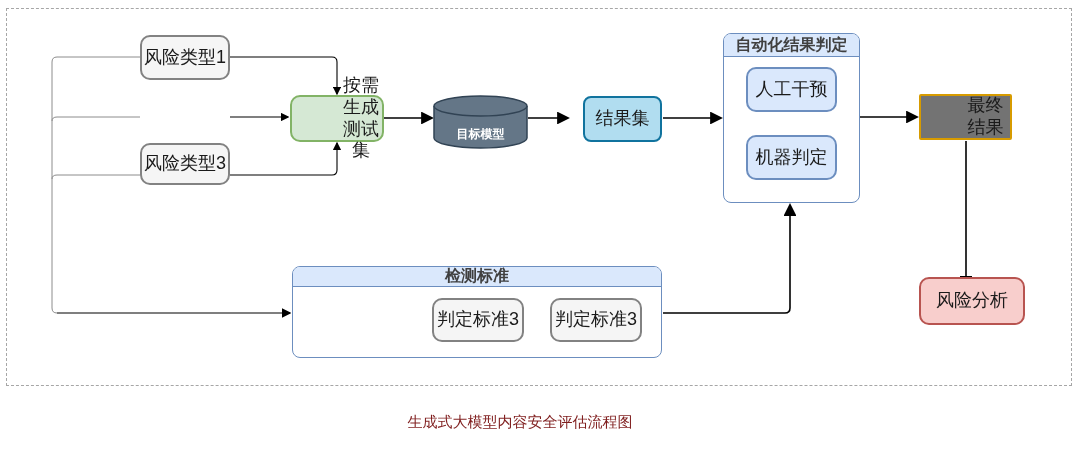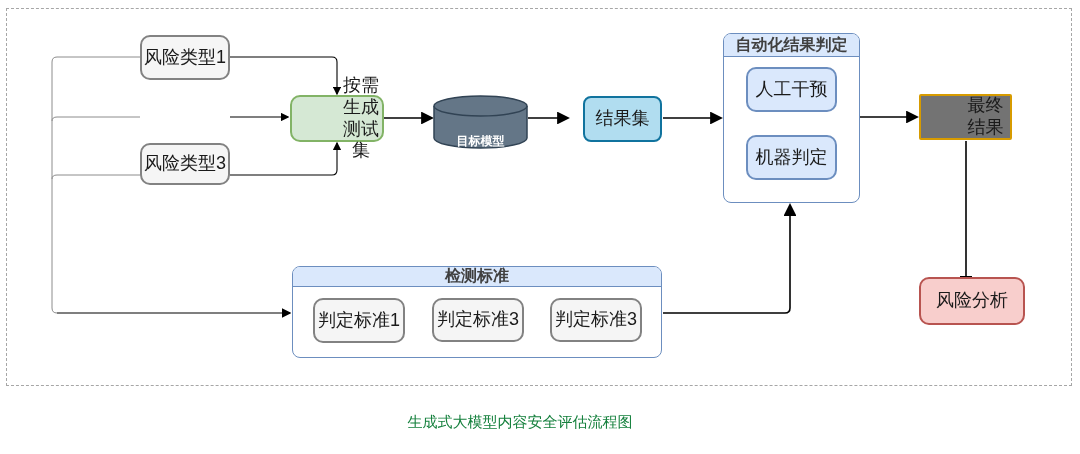--- a/index.html
+++ b/index.html
@@ -32,27 +32,27 @@
     border:1px solid #6c8ebf;border-radius:8px;box-sizing:border-box;
   }
   .container-header{
     position:absolute;left:0;top:0;right:0;
     background:#dae8fc;border-bottom:1px solid #6c8ebf;
     border-radius:7px 7px 0 0;
     display:flex;align-items:center;justify-content:center;
     font-size:16px;font-weight:bold;color:#404040;
   }
   .cyl-label{
-    position:absolute;left:434px;top:129px;width:93px;height:24px;
+    position:absolute;left:434px;top:122px;width:93px;height:24px;
     display:flex;align-items:center;justify-content:center;
     color:#ffffff;font-size:12px;font-weight:bold;
   }
   .caption{
     position:absolute;top:413px;left:0;right:40px;
-    text-align:center;font-size:15px;color:#15803d;
+    text-align:center;font-size:15px;color:#7f1d1d;
   }
 </style>
 </head>
 <body>
 
 <div class="canvas">
   <div class="frame"></div>
 
   <svg class="wires" width="1080" height="454" viewBox="0 0 1080 454">
     <defs>
@@ -105,18 +105,17 @@
   <div class="node lblue" style="left:746px;top:135px;width:91px;height:45px;">机器判定</div>
   <div class="node lblue" style="left:746px;top:67px;width:91px;height:45px;">人工干预</div>
 
   <div class="node orange" style="left:919px;top:94px;width:93px;height:46px;">最终结果</div>
 
   <div class="node red" style="left:919px;top:277px;width:106px;height:48px;">风险分析</div>
 
   <div class="container-box" style="left:292px;top:266px;width:370px;height:92px;">
     <div class="container-header" style="height:19px;">检测标准</div>
   </div>
-  <div class="node gray" style="left:313px;top:298px;width:92px;height:45px;">判定标准1</div>
   <div class="node gray" style="left:432px;top:298px;width:92px;height:44px;">判定标准3</div>
   <div class="node gray" style="left:550px;top:298px;width:92px;height:44px;">判定标准3</div>
 
   <div class="caption">生成式大模型内容安全评估流程图</div>
 </div>
 
 </body></html>

